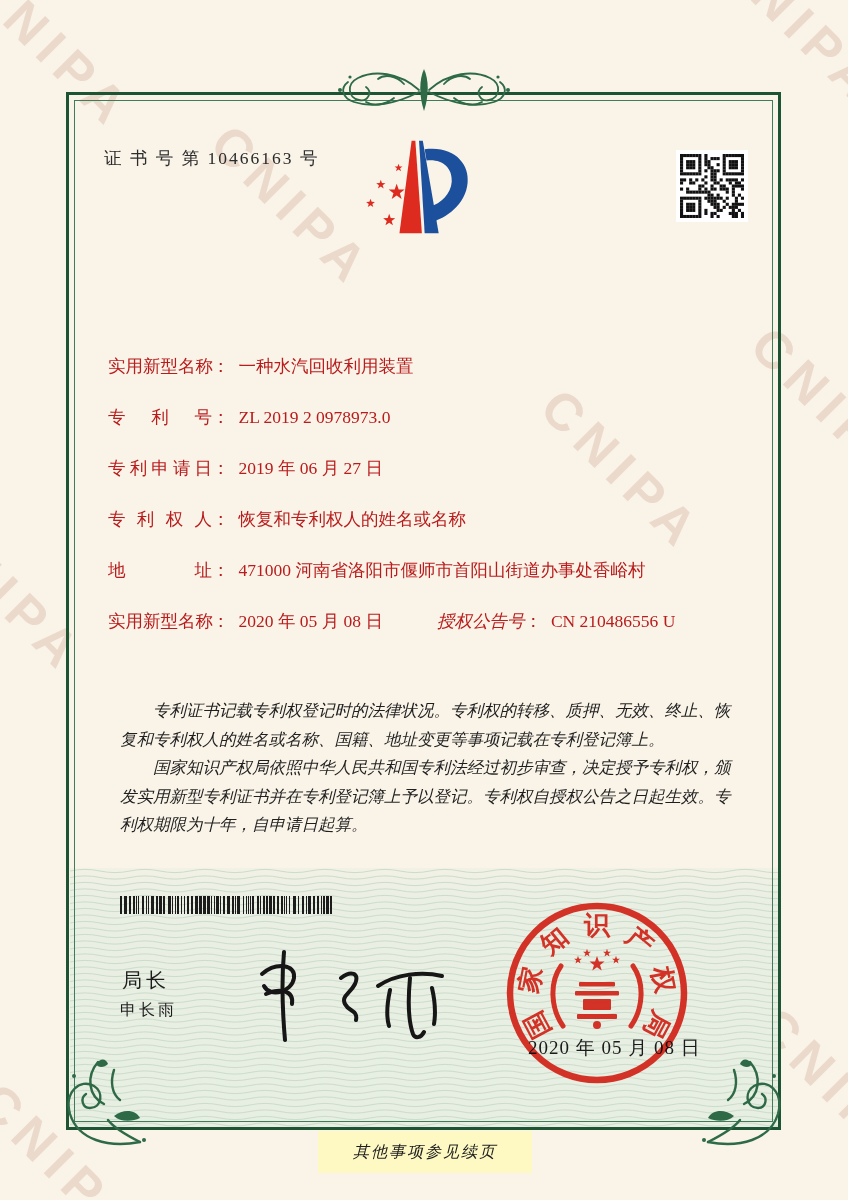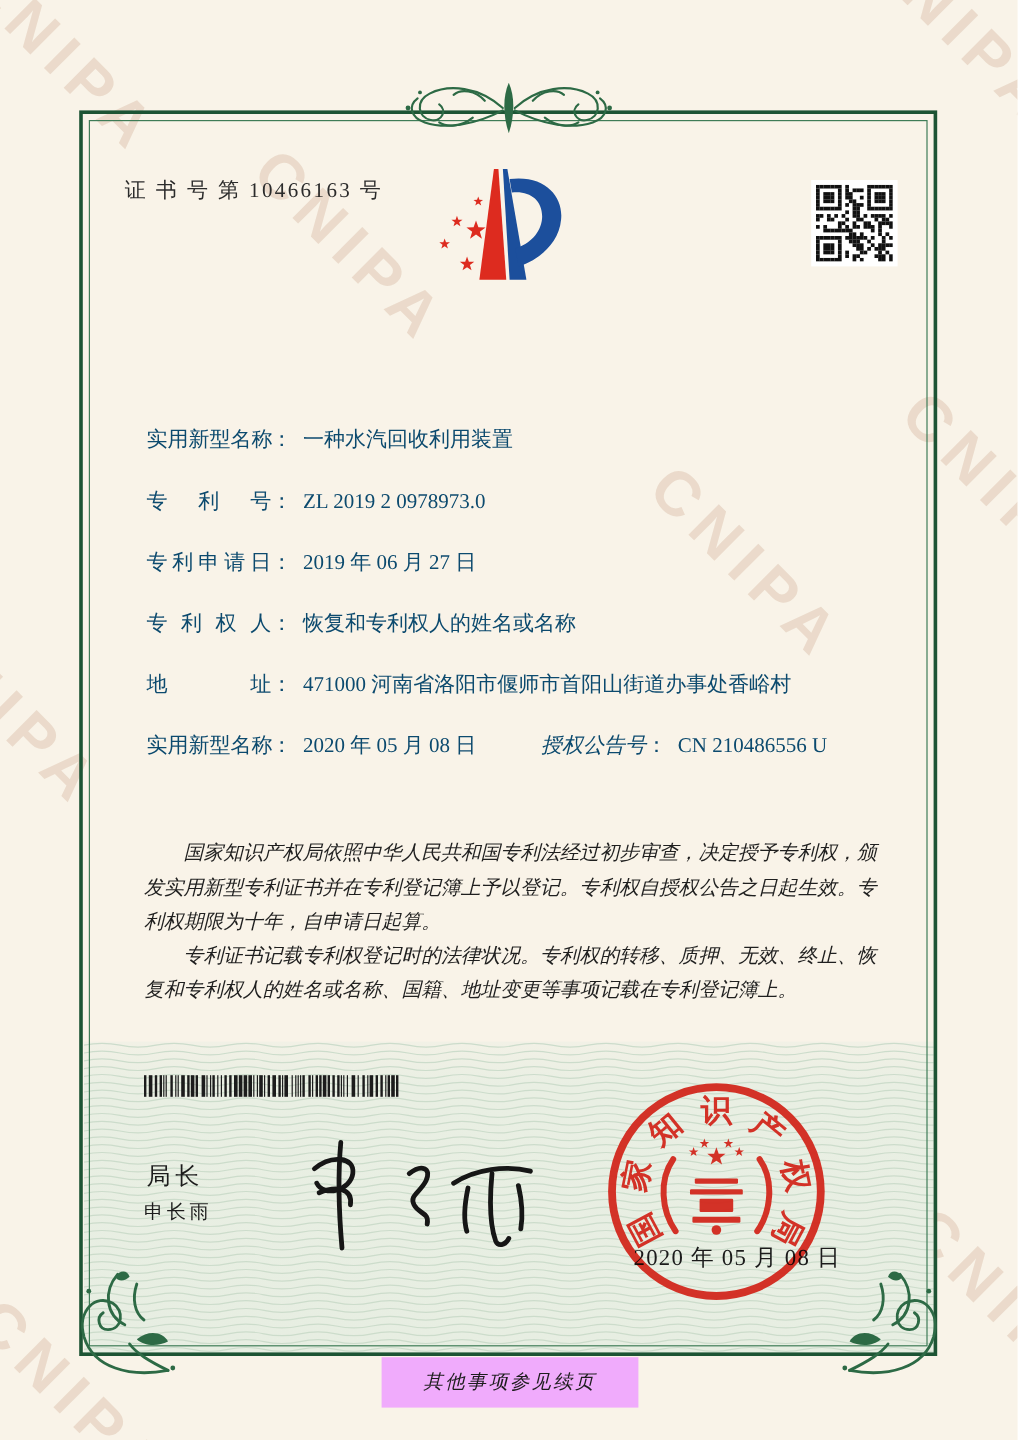--- a/index.html
+++ b/index.html
@@ -14,40 +14,40 @@
         background:linear-gradient(#f2f1e6,#e9efe3 14%,#e7eee2);}
   .band svg{display:block;}
   
   .frame{position:absolute;left:66px;top:92px;width:709px;height:1032px;
          border:3.5px solid #1d5434;z-index:2;pointer-events:none;}
   .frame-inner{position:absolute;left:5px;top:5px;right:5px;bottom:5px;border:1.5px solid #3f7c57;}
   .content{position:absolute;left:0;top:0;width:848px;height:1200px;z-index:3;}
   .certno{position:absolute;left:104px;top:146px;font-size:17.5px;letter-spacing:2px;color:#2b2b2b;}
   .title{position:absolute;left:0;top:258px;width:848px;text-align:center;
          font-size:39px;font-weight:700;letter-spacing:13px;color:#141414;text-indent:13px;}
-  .fields{position:absolute;left:122px;top:357px;width:620px;font-size:17.5px;color:#0c4a6e;}
+  .fields{position:absolute;left:108px;top:357px;width:620px;font-size:17.5px;color:#b91c1c;}
   .frow{line-height:18px;margin-bottom:33px;white-space:nowrap;}
   .flabel{display:inline-block;width:104px;text-align:justify;text-align-last:justify;vertical-align:bottom;}
   .fcolon{display:inline-block;}
   .fvalue{margin-left:9px;}
   .grant2{margin-left:54px;font-style:italic;}
   .bodytext{position:absolute;left:120px;top:697px;width:614px;font-size:16.5px;line-height:28.5px;
             color:#1f1f1f;font-style:italic;}
   .bodytext p{margin:0;text-indent:2em;}
   .barcode{position:absolute;left:120px;top:896px;width:220px;height:18px;z-index:3;}
   .barcode div{position:absolute;top:0;height:100%;background:#1c1c1c;}
   .officer-title{position:absolute;left:122px;top:967px;font-size:20px;letter-spacing:4px;color:#1c1c1c;z-index:4;}
   .officer-name{position:absolute;left:120px;top:1000px;font-size:16px;letter-spacing:3px;color:#1c1c1c;z-index:4;}
   .signature{position:absolute;left:246px;top:944px;z-index:4;}
   .sealdate{position:absolute;left:528px;top:1035px;font-size:19px;letter-spacing:1px;color:#1b1b1b;z-index:3;}
   .seal{position:absolute;left:500px;top:896px;z-index:4;mix-blend-mode:multiply;opacity:.95;}
   .seal-char{font-size:26px;font-weight:700;fill:#d2271c;}
   .pageinfo{position:absolute;left:0;top:1094px;width:848px;text-align:center;font-size:15px;
             letter-spacing:2px;color:#222;z-index:4;margin-top:41px;}
-  .contbox{position:absolute;left:318px;top:1131px;width:214px;height:42px;background:#f0abfc;
+  .contbox{position:absolute;left:318px;top:1131px;width:214px;height:42px;background:#fef9c3;
            z-index:4;display:flex;align-items:center;justify-content:center;}
   .contnote{font-size:16px;letter-spacing:2px;font-style:italic;color:#1d1d1d;}
   .ornament{position:absolute;z-index:3;pointer-events:none;}
   .qrbox{position:absolute;left:676px;top:150px;width:64px;height:64px;background:#fff;
          padding:4px;z-index:3;}
   .logo{position:absolute;left:350px;top:138px;z-index:3;}
 </style>
 </head>
 <body>
 
@@ -434,22 +434,22 @@
       </div>
       <div class="frow">
         <span class="flabel">地址</span><span class="fcolon">：</span><span class="fvalue">471000 河南省洛阳市偃师市首阳山街道办事处香峪村</span>
       </div>
       <div class="frow">
         <span class="flabel">实用新型名称</span><span class="fcolon">：</span><span class="fvalue">2020 年 05 月 08 日</span><span class="grant2">授权公告号</span><span class="fcolon">：</span><span class="fvalue">CN 210486556 U</span>
       </div>
     </div>
 
     <div class="bodytext">
+      <p>专利证书记载专利权登记时的法律状况。专利权的转移、质押、无效、终止、恢复和专利权人的姓名或名称、国籍、地址变更等事项记载在专利登记簿上。</p>
       <p>国家知识产权局依照中华人民共和国专利法经过初步审查，决定授予专利权，颁发实用新型专利证书并在专利登记簿上予以登记。专利权自授权公告之日起生效。专利权期限为十年，自申请日起算。</p>
-      <p>专利证书记载专利权登记时的法律状况。专利权的转移、质押、无效、终止、恢复和专利权人的姓名或名称、国籍、地址变更等事项记载在专利登记簿上。</p>
     </div>
 
     <div class="barcode">
         <div style="left: 0px; width: 2px;"></div>
         <div style="left: 4px; width: 3px;"></div>
         <div style="left: 9px; width: 2px;"></div>
         <div style="left: 13px; width: 2px;"></div>
         <div style="left: 16px; width: 1px;"></div>
         <div style="left: 18px; width: 1px;"></div>
         <div style="left: 22px; width: 2px;"></div>

